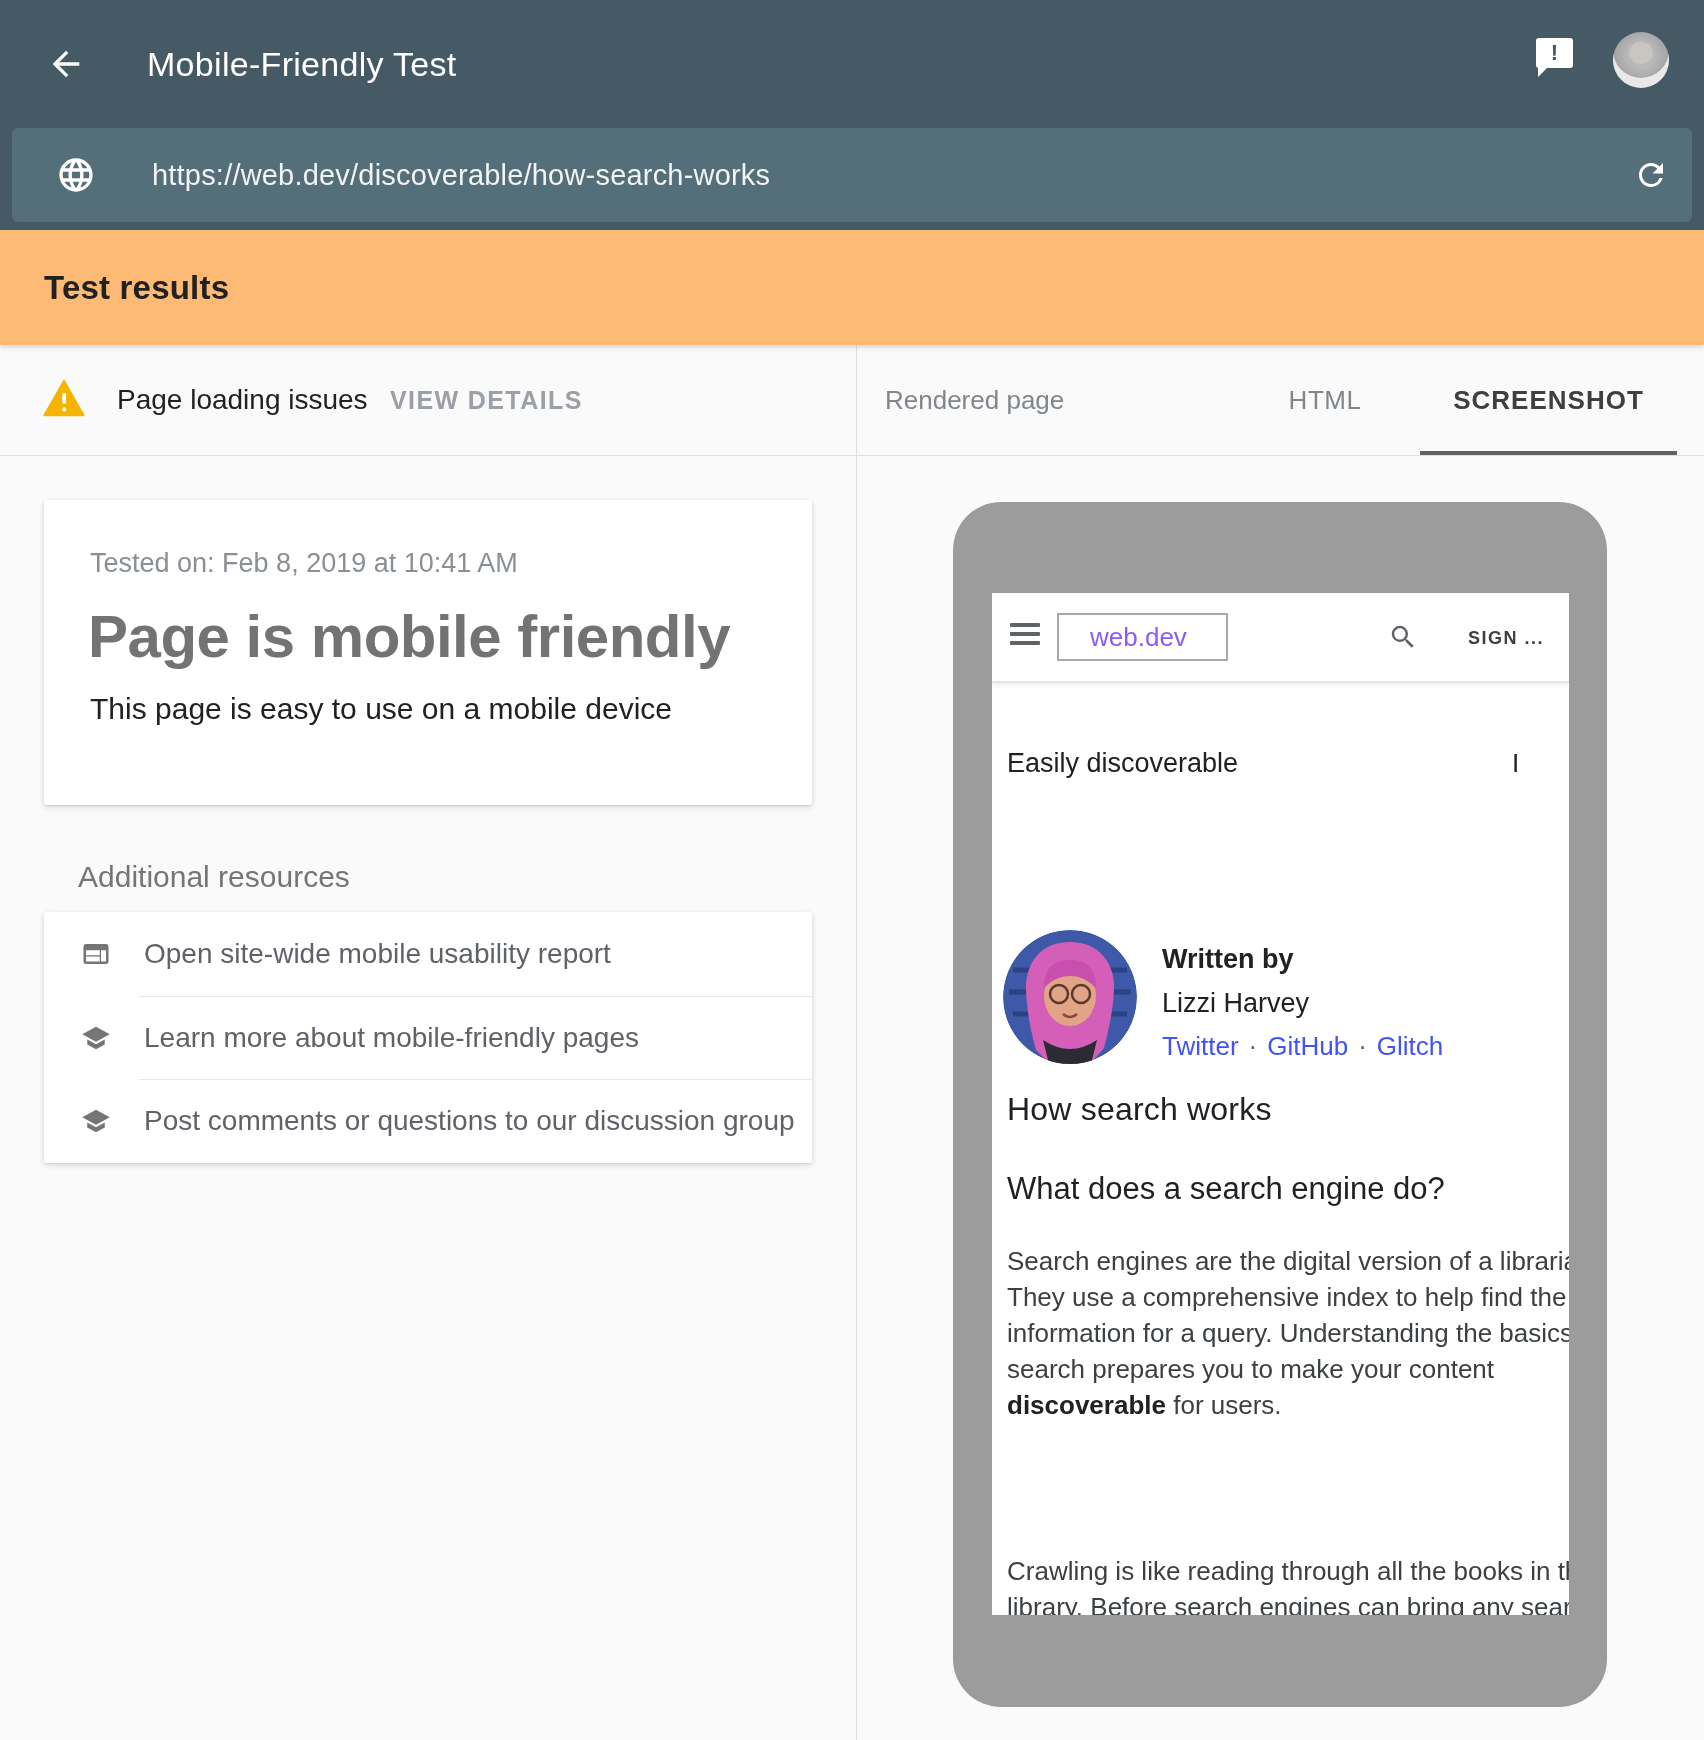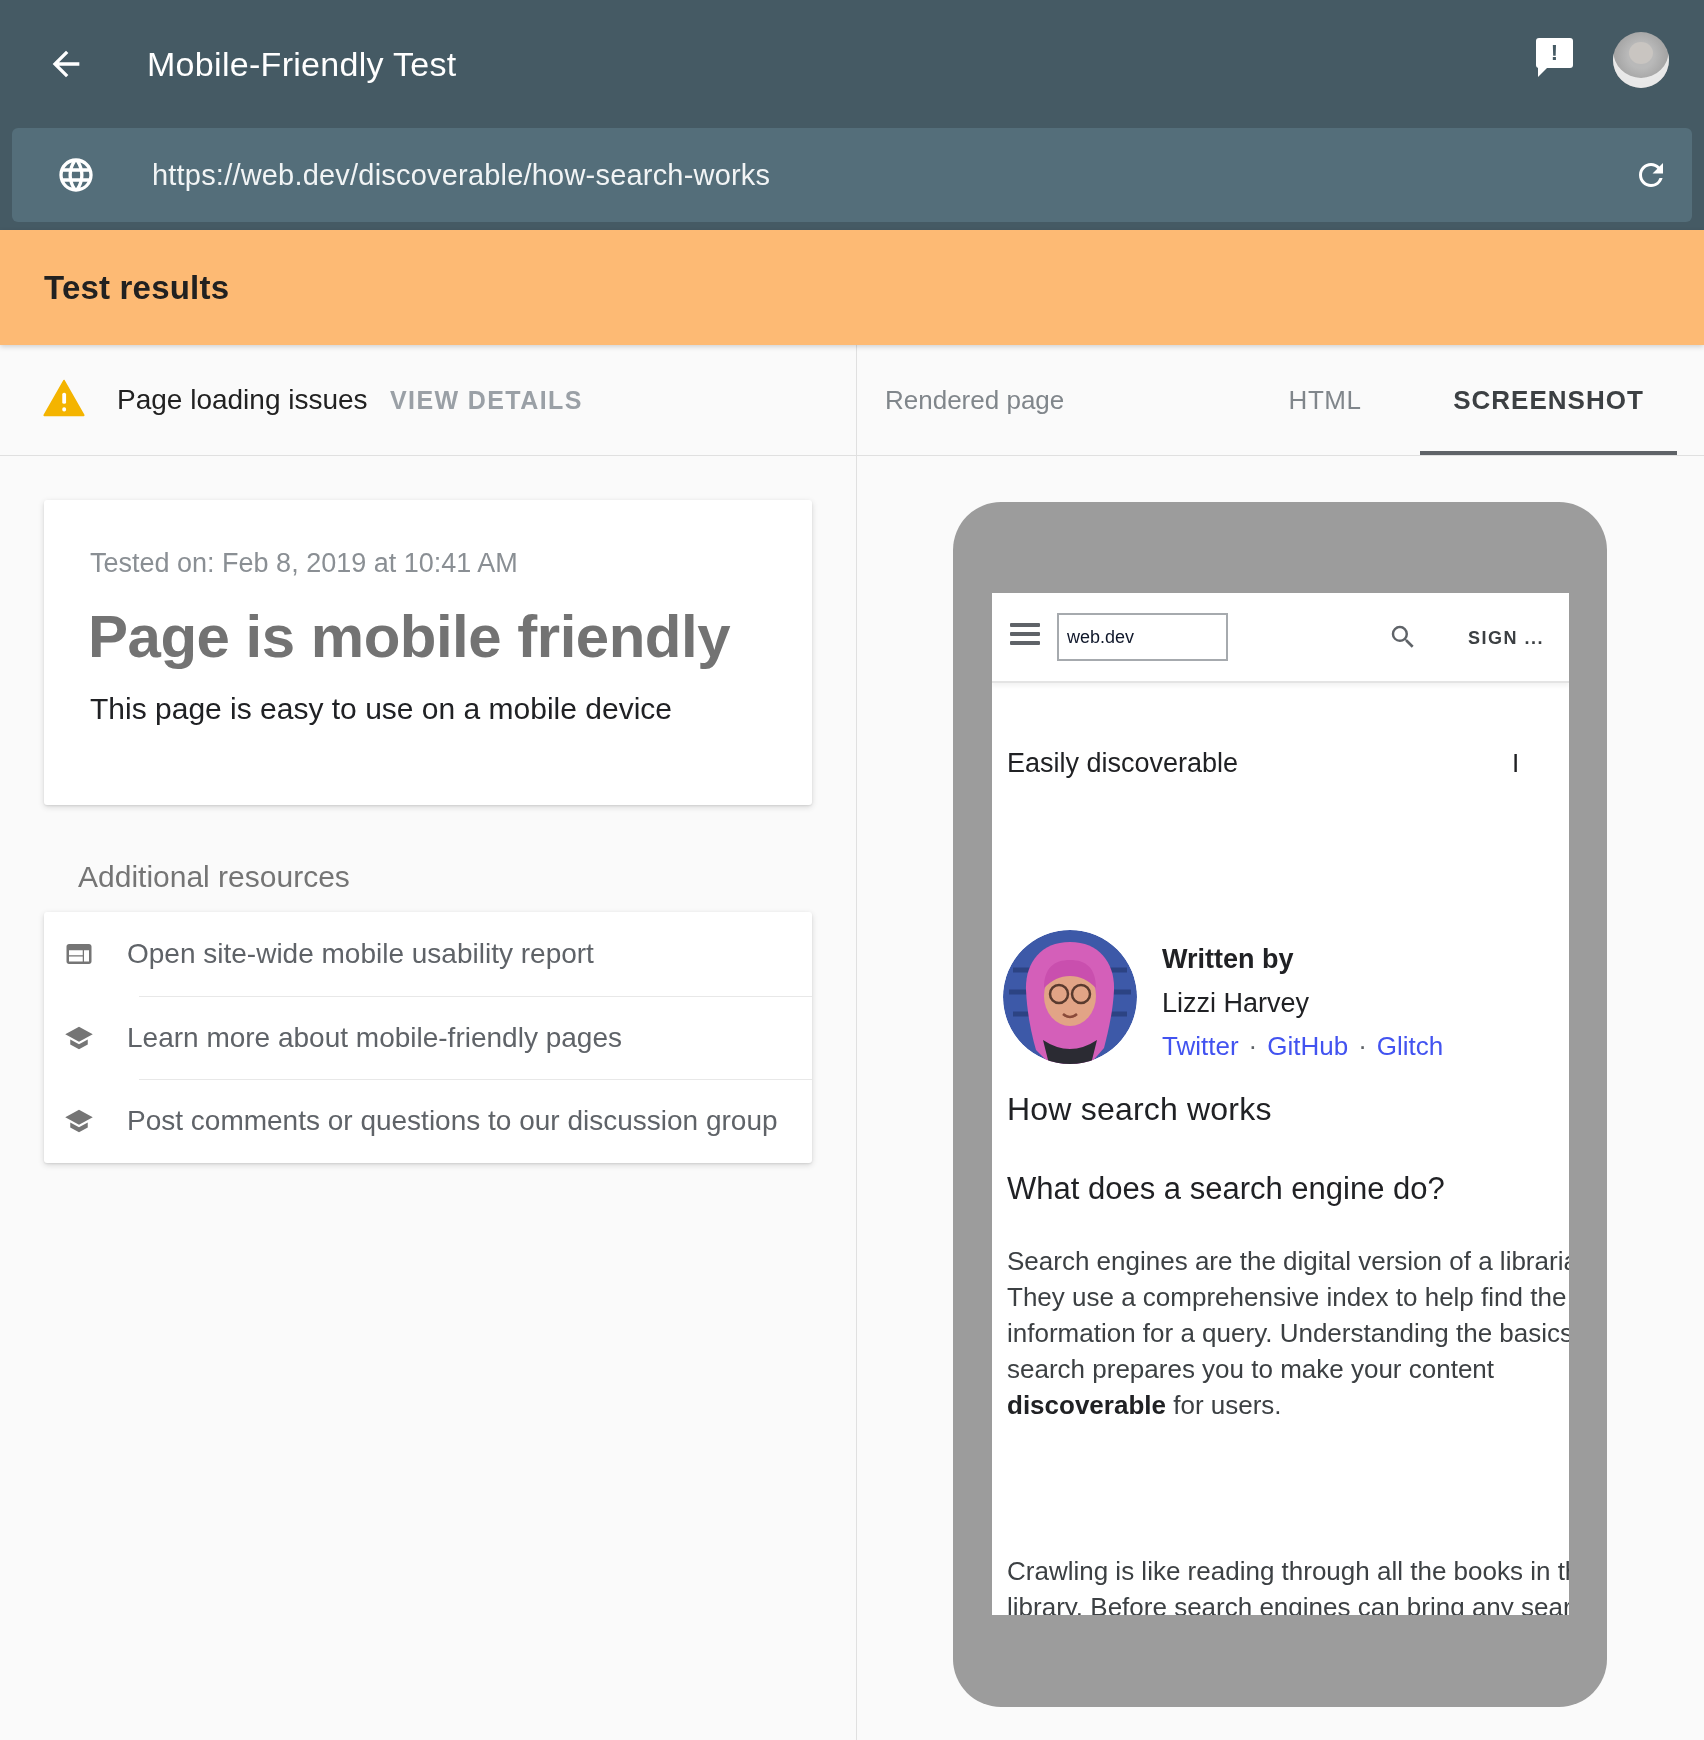--- a/index.html
+++ b/index.html
@@ -47,42 +47,42 @@
   .result-card { position:absolute; left:44px; top:155px; width:768px; height:305px; background:#fff; border-radius:3px;
     box-shadow:0 1px 2px rgba(0,0,0,.08), 0 2px 6px rgba(0,0,0,.14); }
   .tested-on { position:absolute; left:46px; top:48px; font-size:27px; color:#8a8f94; }
   .verdict { position:absolute; left:44px; top:102px; font-size:60px; font-weight:700; color:#737373; letter-spacing:-.5px; white-space:nowrap; }
   .verdict-desc { position:absolute; left:46px; top:192px; font-size:30px; color:#202124; }
 
   
   .resources-heading { position:absolute; left:78px; top:515px; font-size:30px; color:#757575; }
   .resources-card { position:absolute; left:44px; top:567px; width:768px; height:251px; background:#fff; border-radius:3px;
     box-shadow:0 1px 2px rgba(0,0,0,.08), 0 2px 6px rgba(0,0,0,.14); display:flex; flex-direction:column; }
-  .res-row { flex:1; position:relative; display:flex; align-items:center; padding-left:20px; cursor:pointer; }
+  .res-row { flex:1; position:relative; display:flex; align-items:center; padding-left:37px; cursor:pointer; }
   .res-row:not(:first-child)::before { content:''; position:absolute; left:95px; right:0; top:0; height:1px; background:#e8e8e8; }
   .res-icon { width:30px; height:30px; flex:0 0 30px; margin-right:33px; }
   .res-label { font-size:28px; color:#5f6368; white-space:nowrap; }
 
   
   .tab-bar { position:absolute; left:856px; top:0; width:848px; height:110px; }
   .tab { position:absolute; top:0; height:110px; display:flex; align-items:center; justify-content:center; font-size:26px; color:#80868b; cursor:pointer; white-space:nowrap; }
   .tab:nth-of-type(1) { left:29px; justify-content:flex-start; }
   .tab:nth-of-type(2) { left:394px; width:150px; letter-spacing:.5px; }
   .tab:nth-of-type(3) { left:564px; width:257px; letter-spacing:1px; }
   .tab.active { color:#3c4043; font-weight:700; }
   .tab.active::after { content:''; position:absolute; left:0; bottom:0; width:100%; height:4px; background:#5f6368; }
 
   
   .phone { position:absolute; left:953px; top:157px; width:654px; height:1205px; background:#9c9c9c; border-radius:48px; }
   .screen { position:absolute; left:39px; top:91px; width:577px; height:1022px; background:#fff; overflow:hidden; }
   .ph-header { position:absolute; left:0; top:0; width:577px; height:90px; background:#fff; border-bottom:2px solid #e4e4e4; box-shadow:0 3px 4px rgba(0,0,0,.05); }
   .hamburger { position:absolute; left:18px; top:30px; width:30px; height:28px; }
   .hamburger i { display:block; height:4px; background:#5f6368; margin-bottom:5px; border-radius:1px; }
   .sitebox { position:absolute; left:65px; top:20px; width:171px; height:48px; border:2px solid #a6aaae; background:#fff; display:flex; align-items:center; }
-  .sitebox span { margin-left:8px; font-size:18px; color:#0f172a; }
+  .sitebox span { margin-left:31px; font-size:26px; color:#8b5cf6; }
   .ph-search { position:absolute; left:396px; top:29px; width:30px; height:30px; }
   .ph-signin { position:absolute; left:476px; top:0; height:90px; display:flex; align-items:center; font-size:18px; font-weight:700; letter-spacing:1.5px; color:#3c4043; white-space:nowrap; }
   .ph-breadcrumb { position:absolute; left:15px; top:150px; width:547px; height:40px; font-size:27px; color:#202124; display:flex; align-items:center; }
   .ph-breadcrumb .trail { position:absolute; left:505px; font-size:26px; color:#202124; }
   .author { position:absolute; left:0; top:337px; width:577px; height:142px; }
   .lizzi { position:absolute; left:11px; top:0; width:134px; height:134px; border-radius:50%; overflow:hidden; }
   .written-by { position:absolute; left:170px; top:14px; font-size:27px; font-weight:700; color:#202124; }
   .author-name { position:absolute; left:170px; top:58px; font-size:27px; color:#202124; }
   .author-links { position:absolute; left:170px; top:101px; font-size:26px; }
   .author-links a { color:#4253f0; text-decoration:none; }

